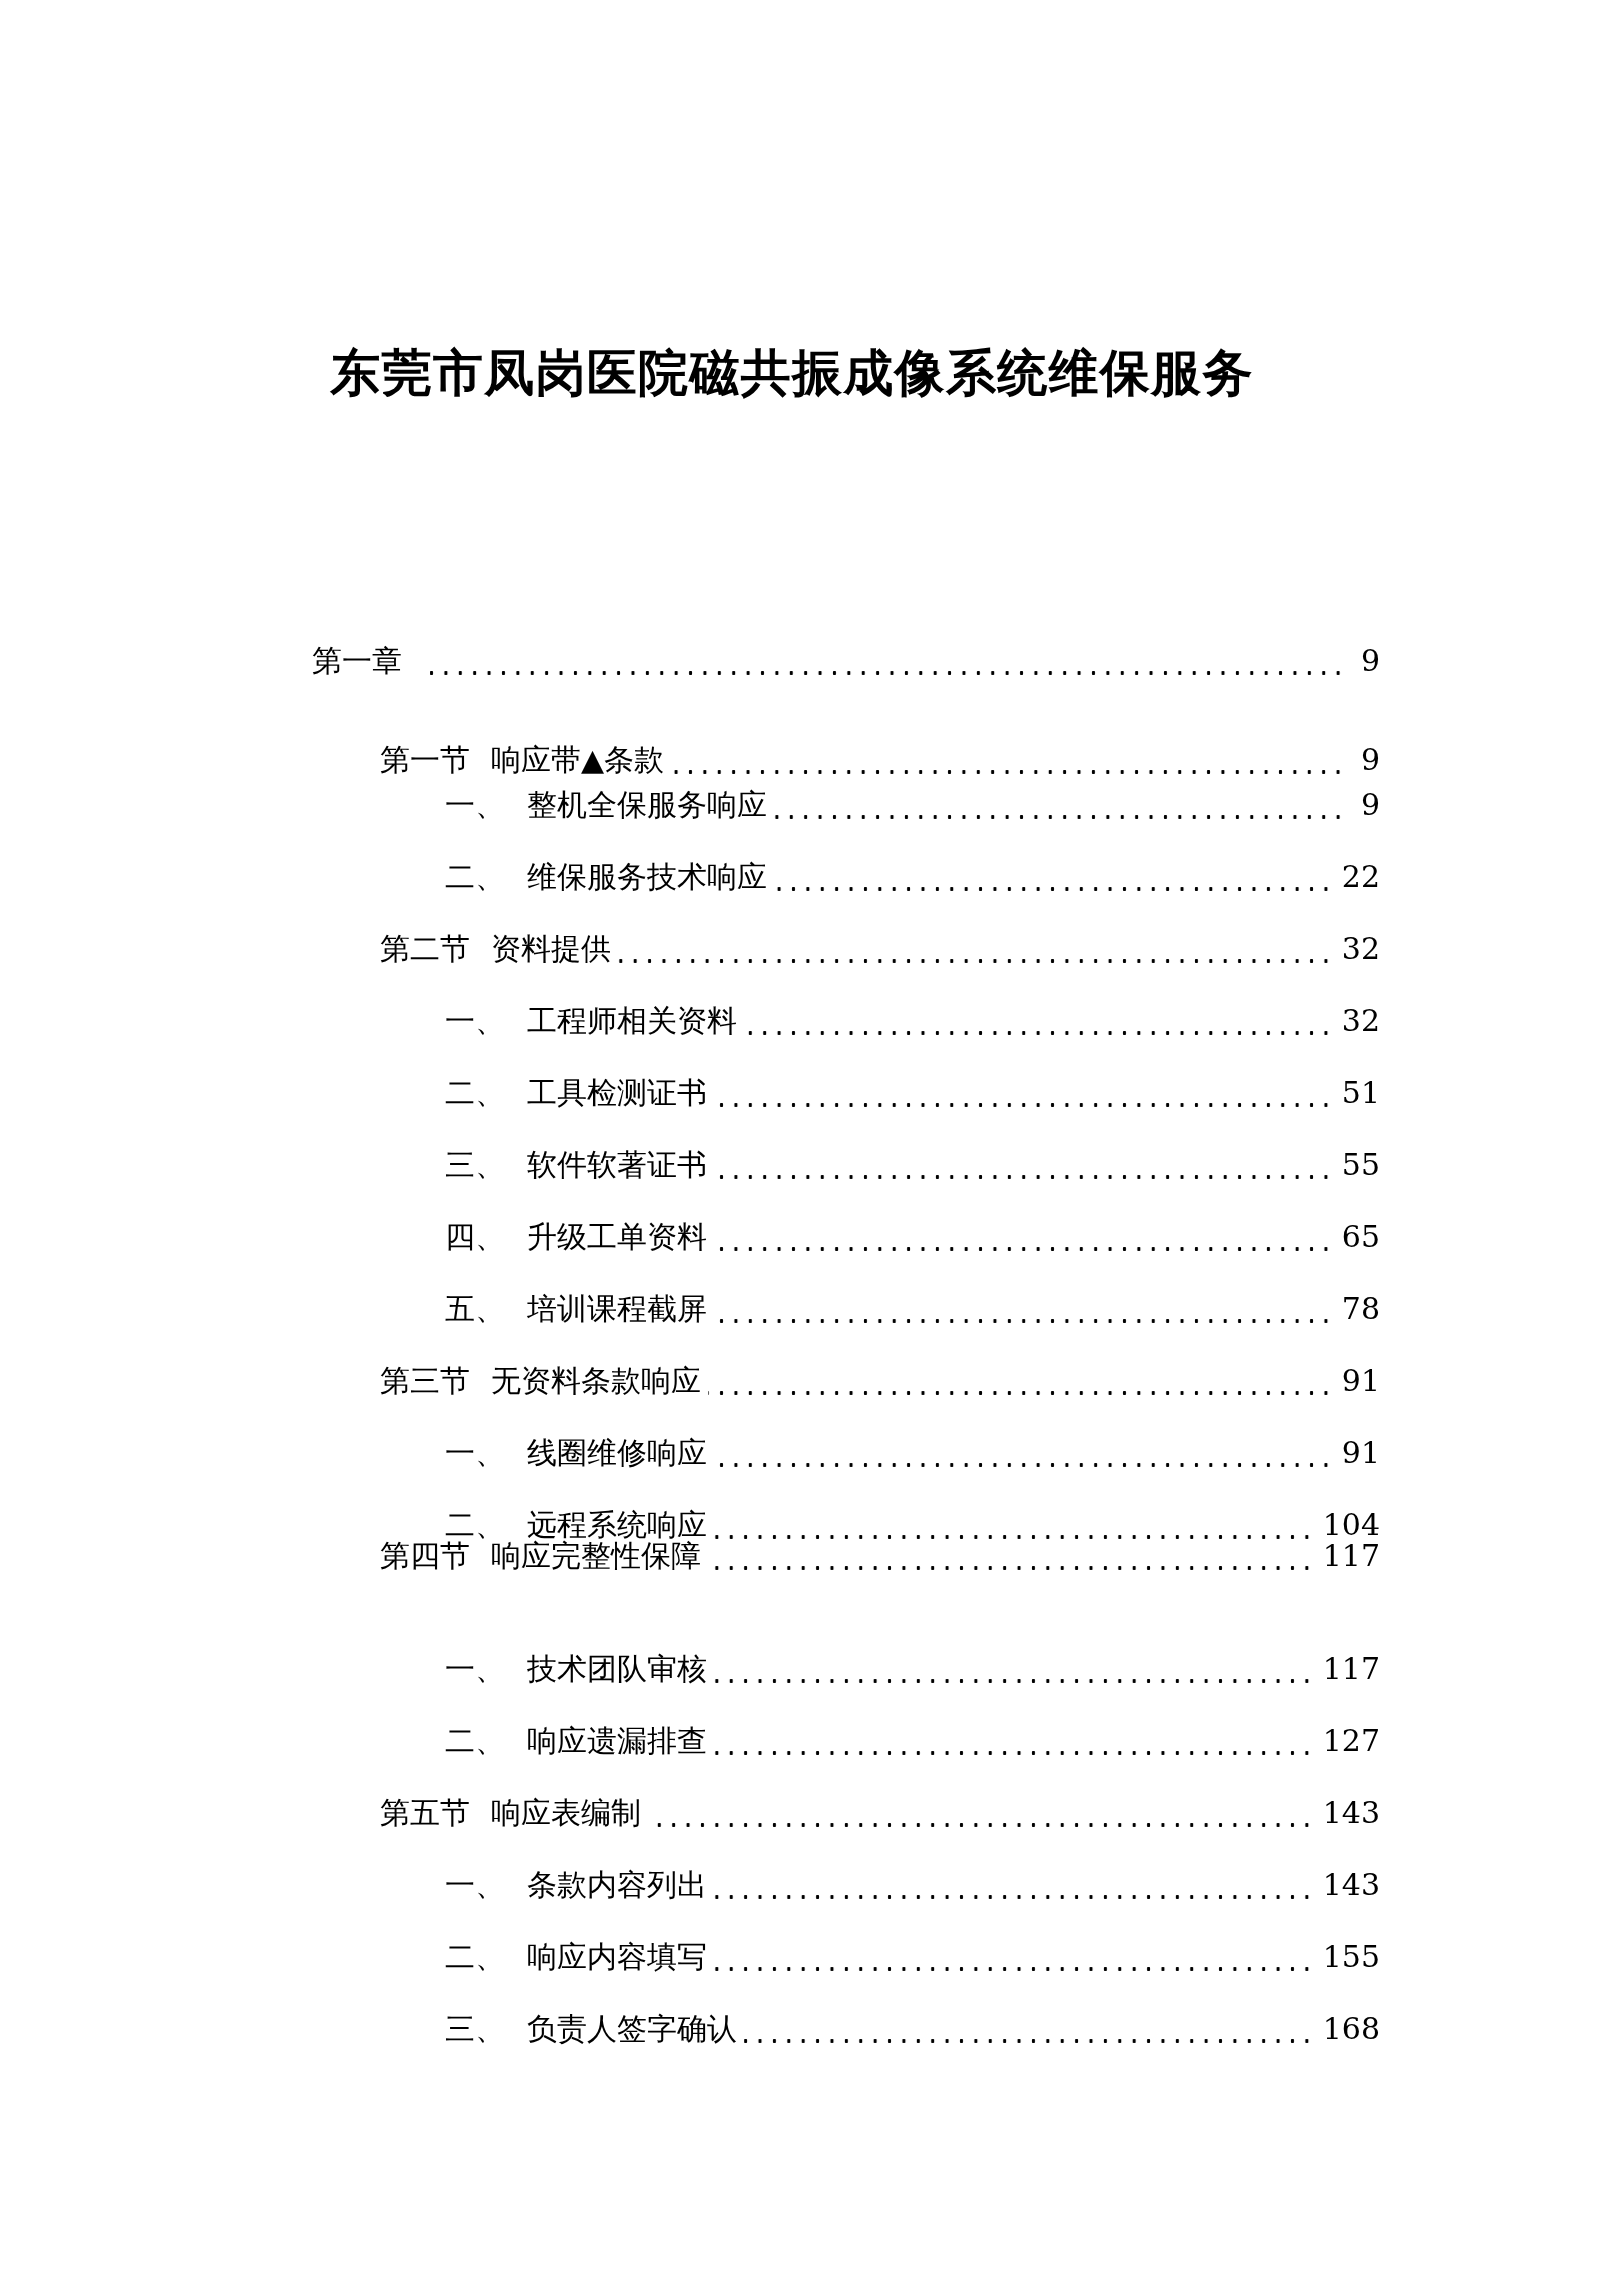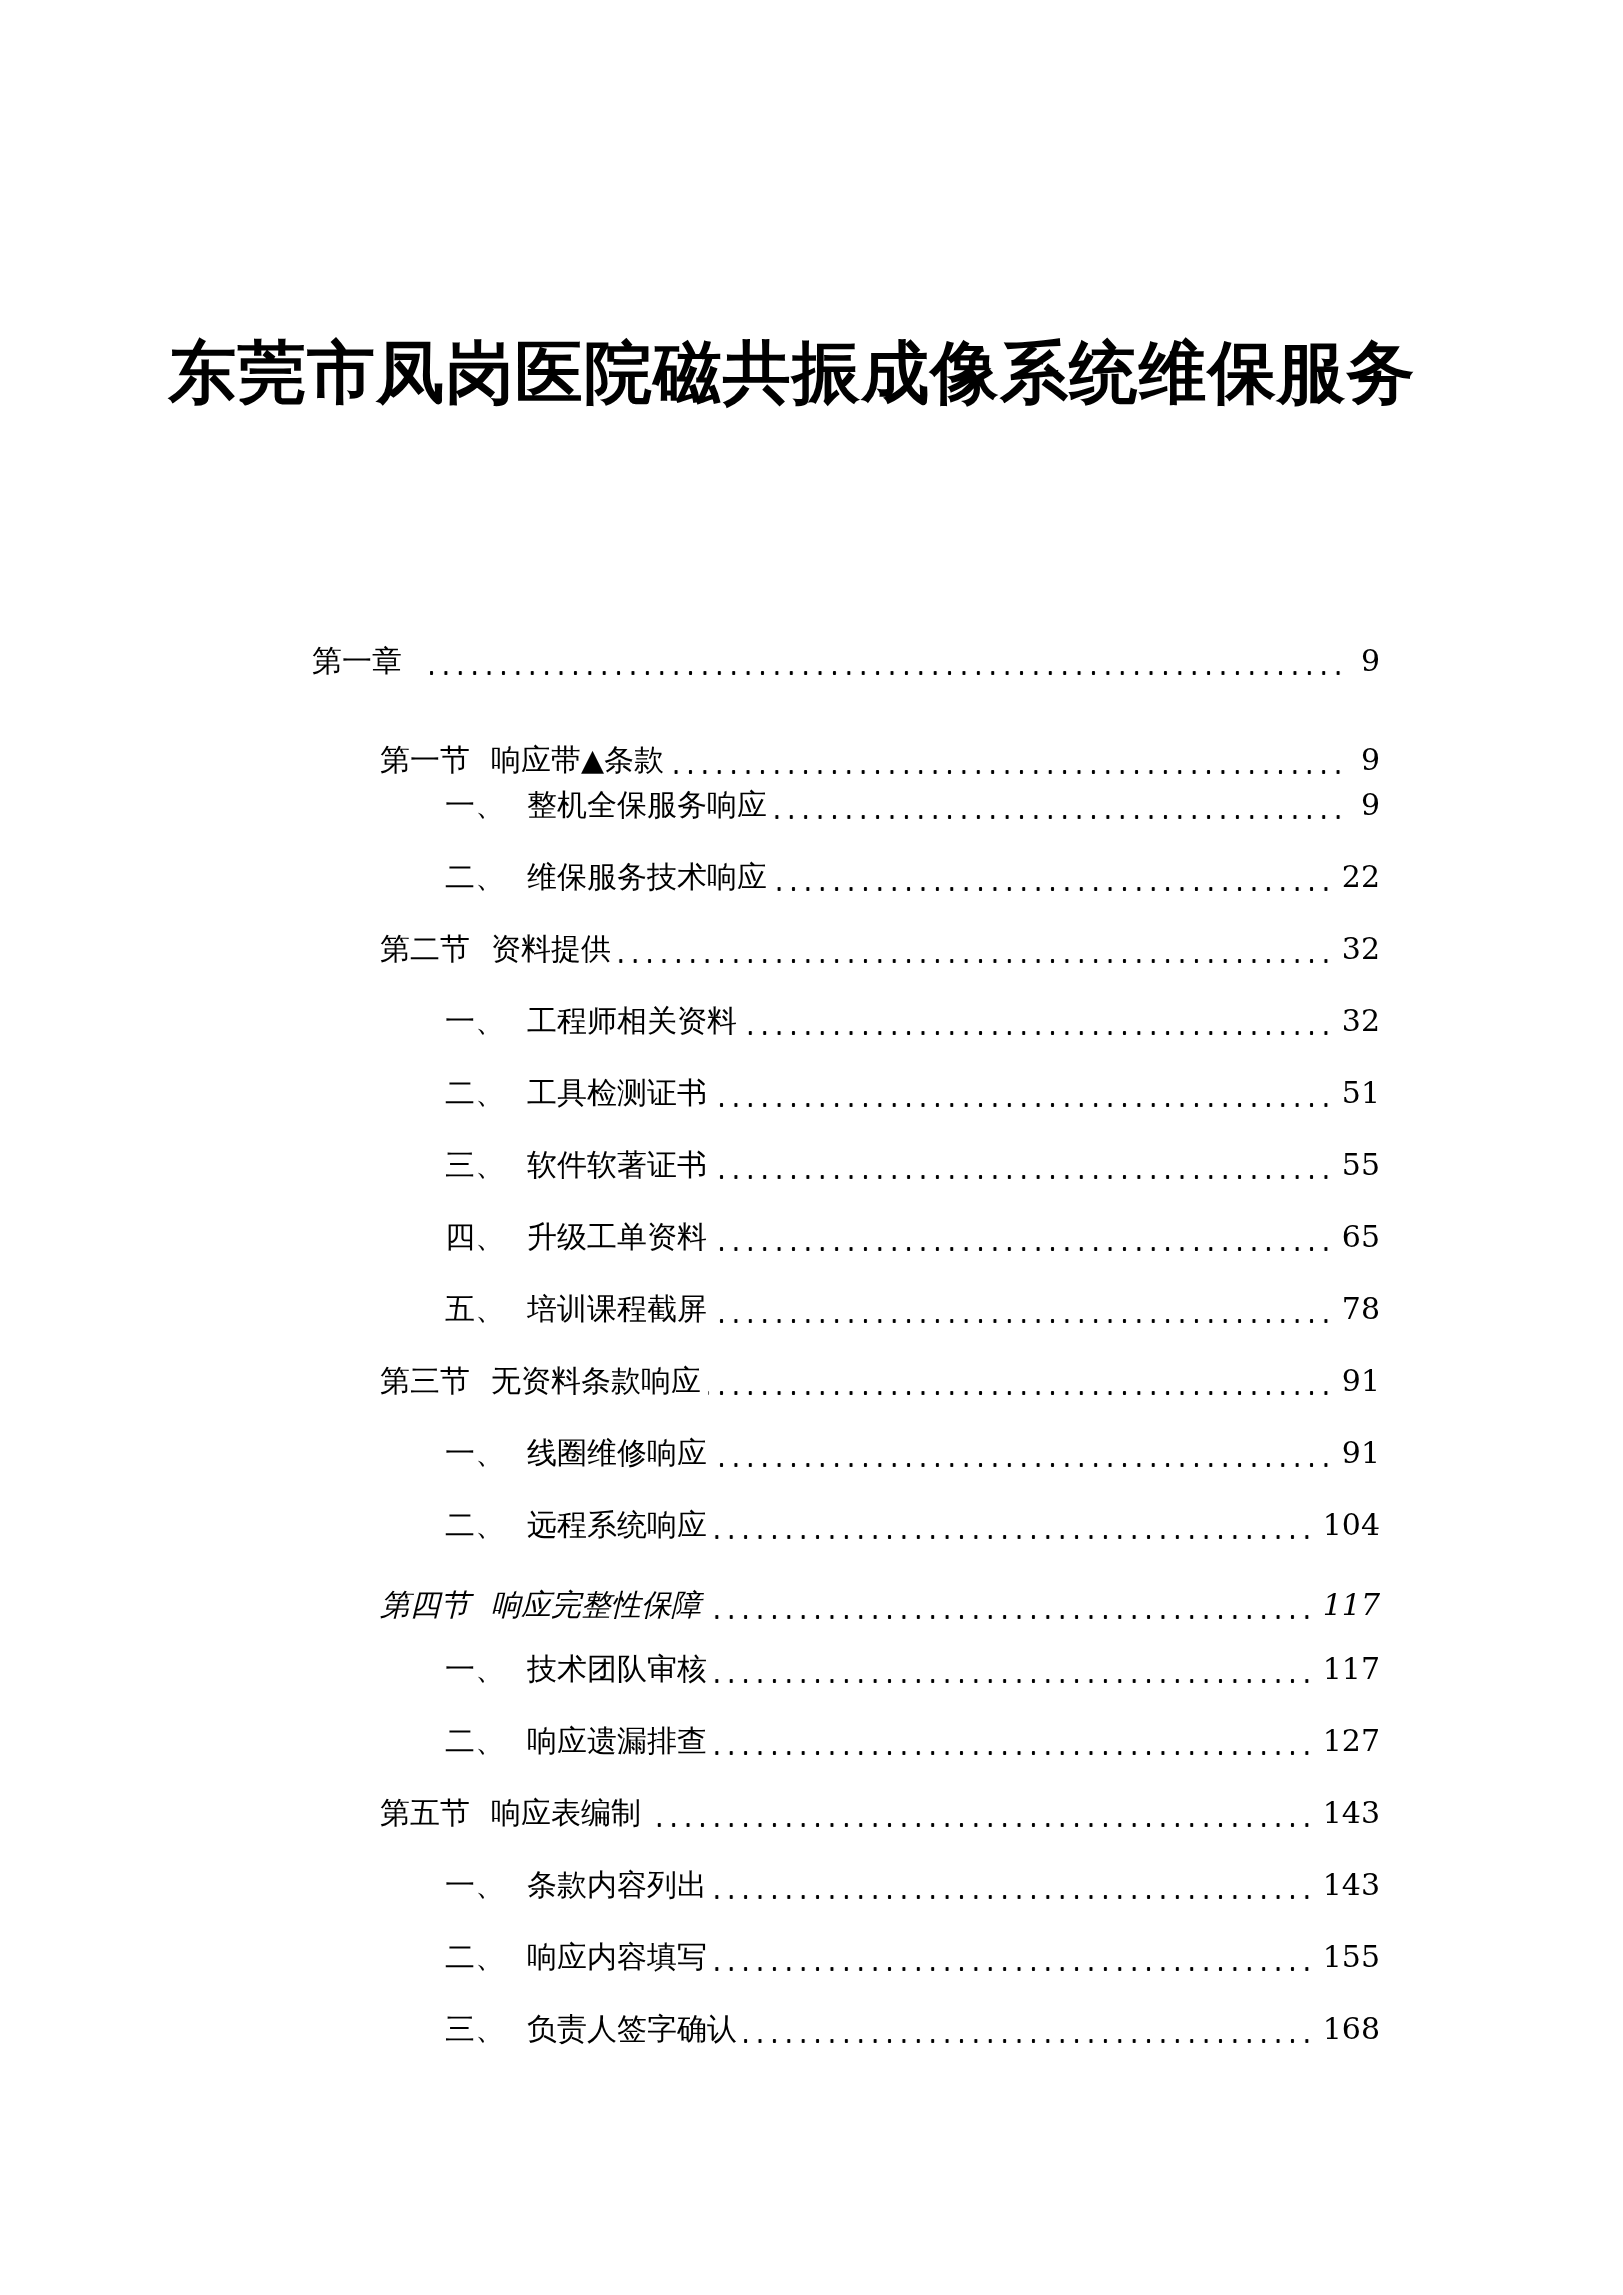--- a/index.html
+++ b/index.html
@@ -16,21 +16,21 @@
       color: #000000;
     }
     .title {
       position: absolute;
       left: 0;
       width: 1584px;
       top: 327px;
       text-align: center;
       font-family: "DejaVu Sans", "Liberation Sans", sans-serif;
       font-weight: bold;
-      font-size: 68px;
+      font-size: 50px;
       line-height: 92px;
       letter-spacing: 1.3px;
     }
     .title .line { display: block; }
     .toc {
       position: absolute;
       top: 635px;
       left: 0;
       width: 1623px;
     }
@@ -174,21 +174,21 @@
     <span class="page">91</span>
   </div>
 
   <div class="toc-row level-3" style="top:864px;left:445px;right:243px;">
     <span class="num">二、</span>
     <span class="label">远程系统响应</span>
     <span class="leader"></span>
     <span class="page">104</span>
   </div>
 
-  <div class="toc-row level-2" style="top:944px;left:380px;right:243px;font-style:italic;">
+  <div class="toc-row level-2" style="top:895px;left:380px;right:243px;">
     <span class="num">第四节</span>
       <span class="sep"></span>
     <span class="label">响应完整性保障</span>
     <span class="leader"></span>
     <span class="page">117</span>
   </div>
 
   <div class="toc-row level-3" style="top:1008px;left:445px;right:243px;">
     <span class="num">一、</span>
     <span class="label">技术团队审核</span>

